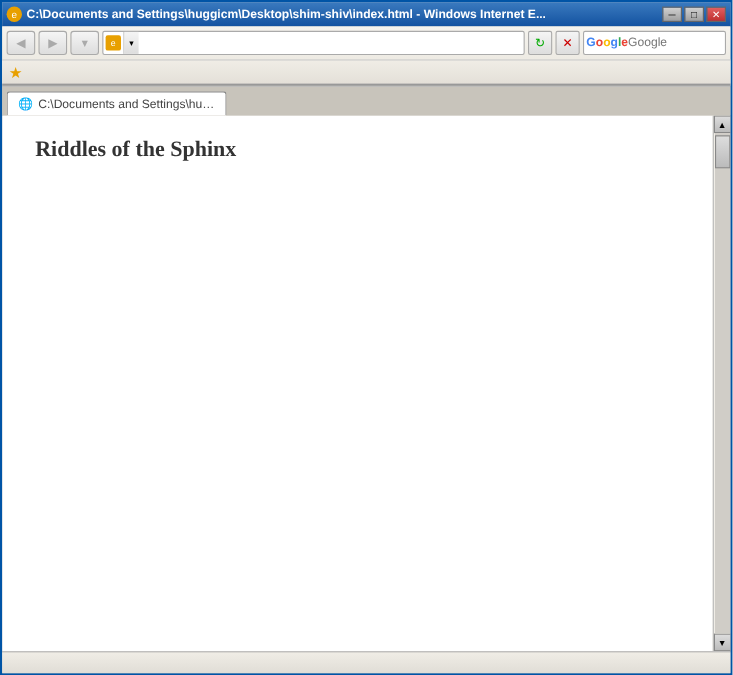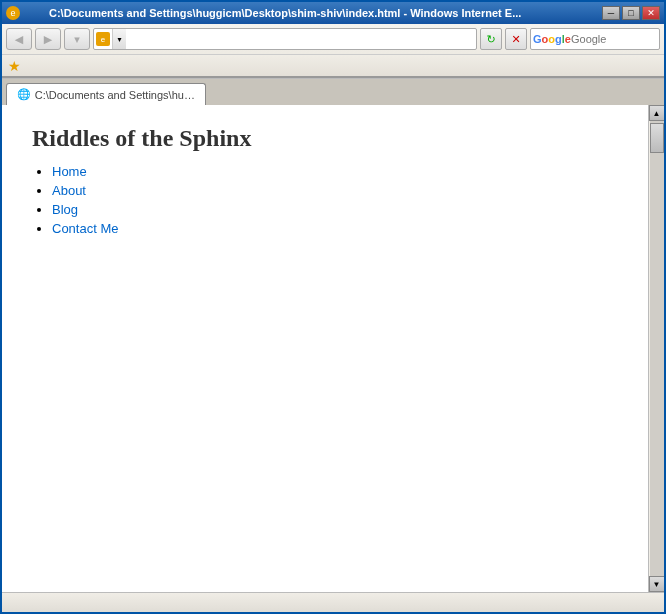--- a/index.html
+++ b/index.html
@@ -32,21 +32,20 @@
       font-size: 9px; color: white;
     }
     .title-text {
       color: white;
       font-size: 11px;
       font-weight: bold;
       white-space: nowrap;
       overflow: hidden;
       text-overflow: ellipsis;
       max-width: 500px;
-      margin-left: 25px;
     }
     .title-buttons {
       display: flex;
       gap: 2px;
     }
     .title-btn {
       width: 18px;
       height: 14px;
       background: linear-gradient(to bottom, #d0d0d0, #a0a0a0);
       border: 1px solid #666;
@@ -256,21 +255,21 @@
       align-items: center;
       padding: 0 6px;
       font-size: 11px;
       color: #333;
       flex-shrink: 0;
     }
 
     
     .page-title {
       font-family: Georgia, serif;
-      font-size: 24px;
+      font-size: 20px;
       font-weight: bold;
       color: #333;
       margin-bottom: 12px;
     }
     .nav-list {
       list-style: disc;
       padding-left: 20px;
     }
     .nav-list li {
       margin-bottom: 4px;
@@ -355,34 +354,20 @@
   <div class="tabs-area">
     <div class="tab active">
       <span>🌐</span>
       <span class="tab-url">C:\Documents and Settings\huggicm\Desktop\shim-shi...</span>
     </div>
   </div>
 
   <div class="browser-content">
     <div class="page-area">
       <h1 class="page-title">Riddles of the Sphinx</h1>
-      <ul class="nav-list">
-        <li>
-          <a href="#">Home</a>
-        </li>
-        <li>
-          <a href="#">About</a>
-        </li>
-        <li>
-          <a href="#">Blog</a>
-        </li>
-        <li>
-          <a href="#">Contact Me</a>
-        </li>
-      </ul>
     </div>
 
     <div class="scrollbar">
       <div class="scrollbar-btn">
         <span>▲</span>
       </div>
       <div class="scrollbar-track">
         <div class="scrollbar-thumb"></div>
       </div>
       <div class="scrollbar-btn">

